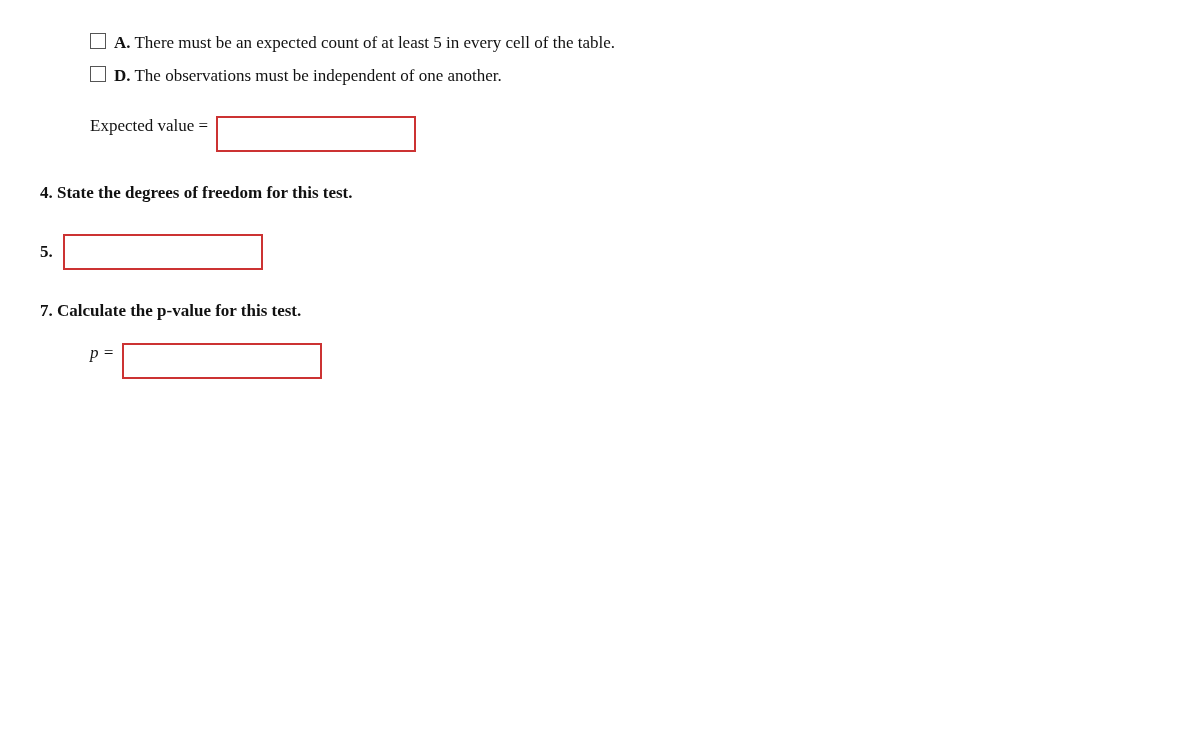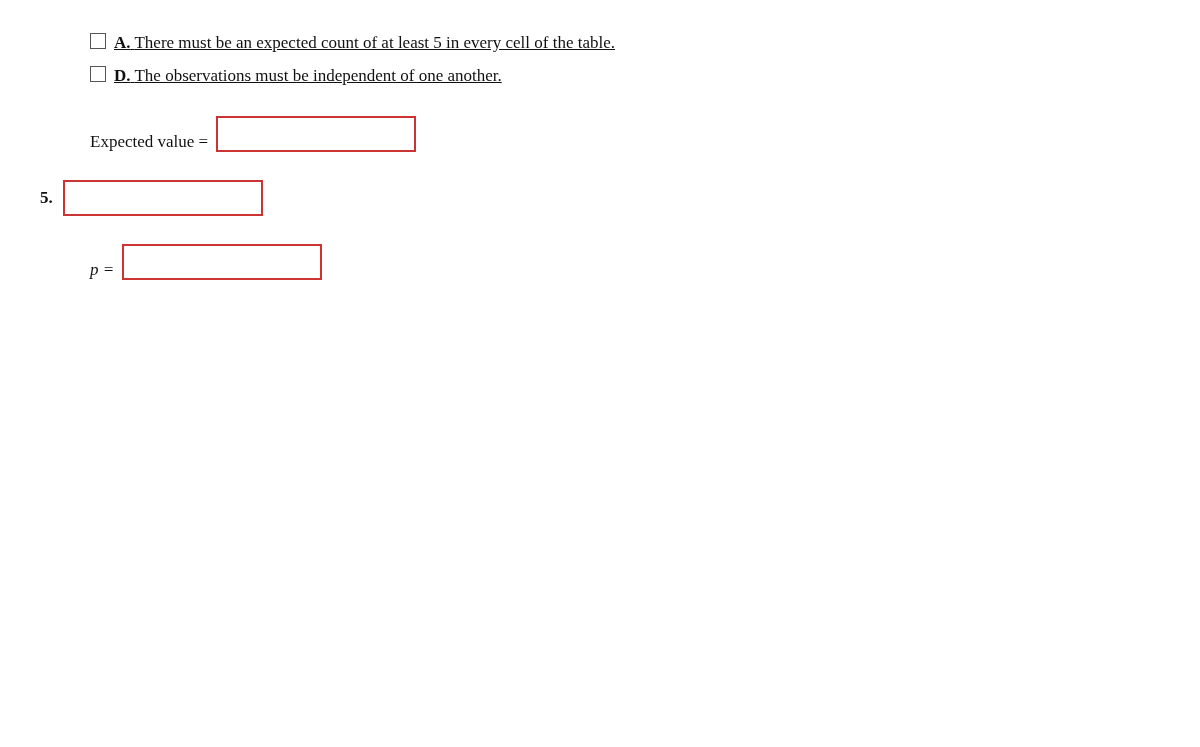--- a/index.html
+++ b/index.html
@@ -30,21 +30,20 @@
     }
 
     .question-title span.qnum {
       font-weight: bold;
     }
 
     .options-list {
       list-style: none;
       padding-left: 50px;
       margin-bottom: 12px;
-      text-decoration: underline;
     }
 
     .options-list li {
       display: flex;
       align-items: flex-start;
       margin-bottom: 7px;
       font-size: 17px;
       line-height: 1.5;
     }
 
@@ -54,21 +53,21 @@
       border: 1.5px solid #555;
       display: inline-block;
       margin-right: 8px;
       margin-top: 3px;
       flex-shrink: 0;
       background: #fff;
     }
 
     .answer-row {
       display: flex;
-      align-items: flex-end;
+      align-items: flex-start;
       padding-left: 50px;
       margin-top: 20px;
     }
 
     .answer-label {
       font-size: 17px;
       margin-right: 8px;
       white-space: nowrap;
     }
 
@@ -116,30 +115,38 @@
 </div>
 
 <div class="question-block">
   <div class="answer-row">
     <span class="answer-label">Expected value =</span>
     <input class="answer-input" type="text" style="">
   </div>
 </div>
 
 <div class="question-block">
+  <div class="question-title">
+    <span class="qnum">4.</span>
+    <span>State the degrees of freedom for this test.</span>
+  </div>
 </div>
 
 <div class="question-block">
   <div class="q5-row">
     <span>5.</span>
     <input class="answer-input" type="text" style="">
   </div>
 </div>
 
 <div class="question-block">
 </div>
 
 <div class="question-block">
+  <div class="question-title">
+    <span class="qnum">7.</span>
+    <span>Calculate the p-value for this test.</span>
+  </div>
   <div class="answer-row">
     <span class="answer-label italic"><em>p</em> =</span>
     <input class="answer-input" type="text" style="">
   </div>
 </div>
 
 </body></html>

